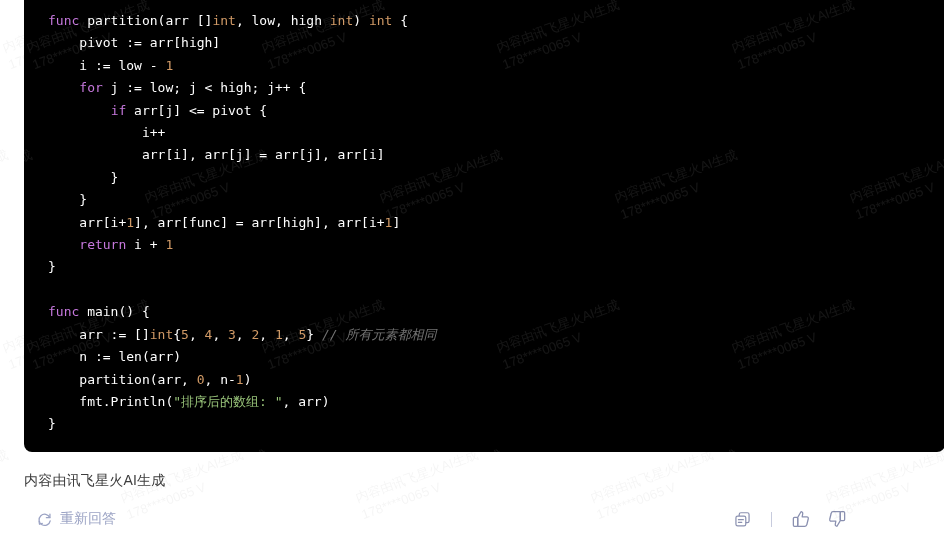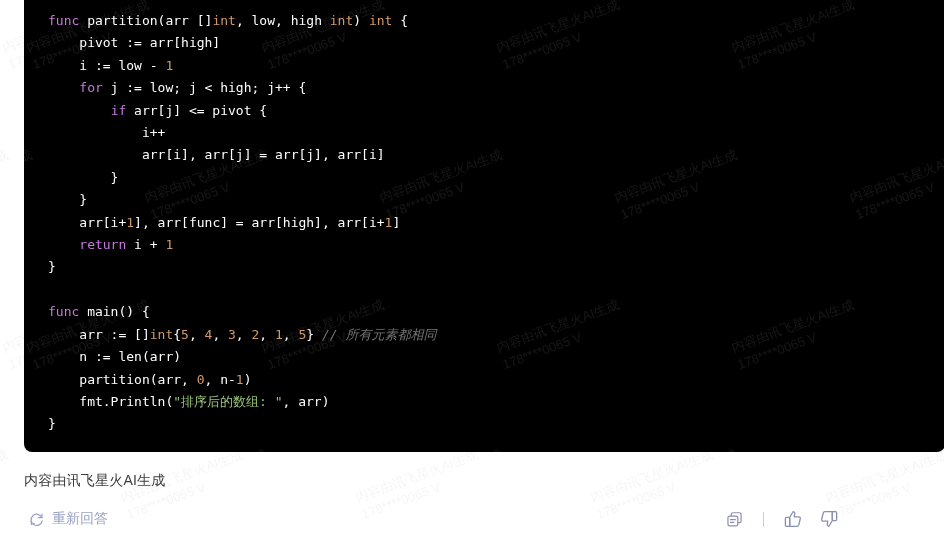--- a/index.html
+++ b/index.html
@@ -91,21 +91,21 @@
   .disclaimer {
     position: absolute;
     left: 24px;
     top: 20px;
     font-size: 14px;
     color: #3d3d3d;
     letter-spacing: 0.2px;
   }
   .actions-row {
     position: absolute;
-    left: 4px;
+    left: 12px;
     top: 54px;
     width: 872px;
     height: 32px;
   }
   .regen {
     position: absolute;
     left: 24px;
     top: 0;
     display: flex;
     align-items: center;

